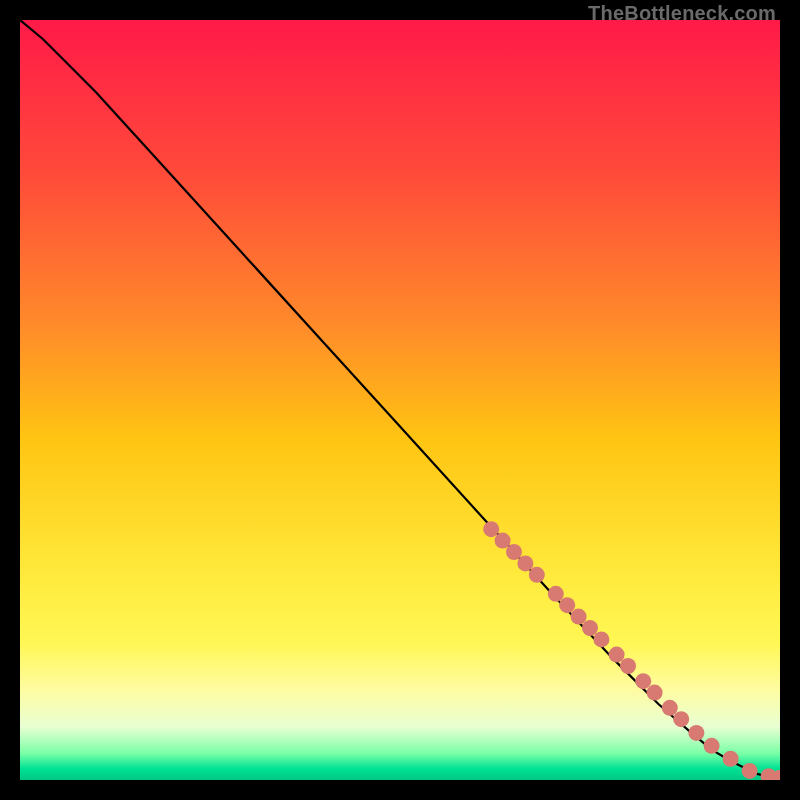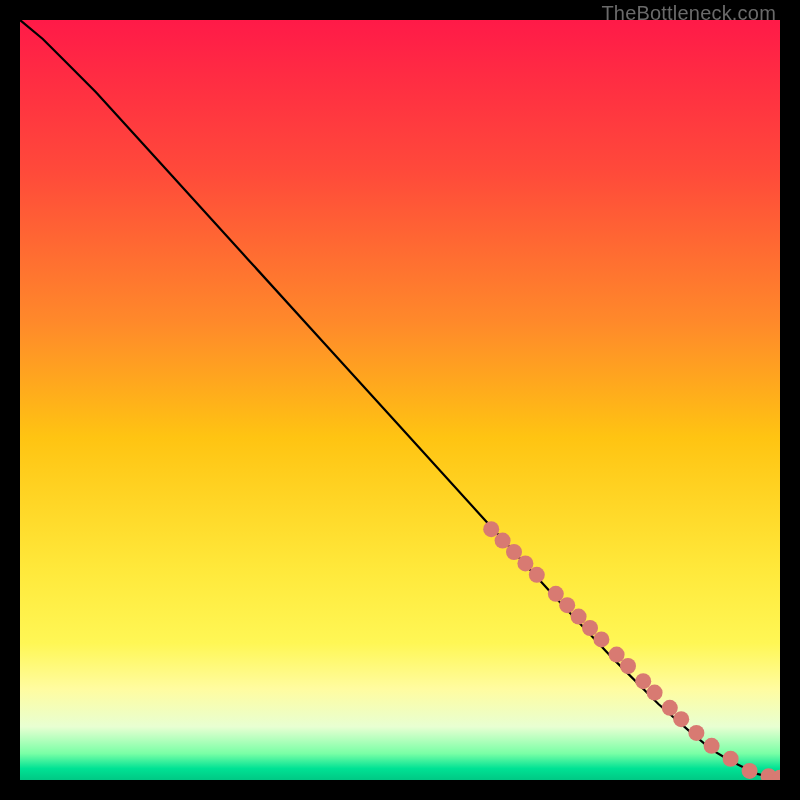--- a/index.html
+++ b/index.html
@@ -25,21 +25,21 @@
     top: 0;
     width: 760px;
     height: 760px;
   }
   .watermark {
     position: absolute;
     top: 2px;
     right: 24px;
     color: #6a6a6a;
     font-size: 20px;
-    font-weight: 400;
+    font-weight: 700;
     letter-spacing: 0.2px;
   }
   svg { display: block; }
 </style>
 </head>
 <body>
 
 <div class="watermark">TheBottleneck.com</div>
 
 <div class="frame">

